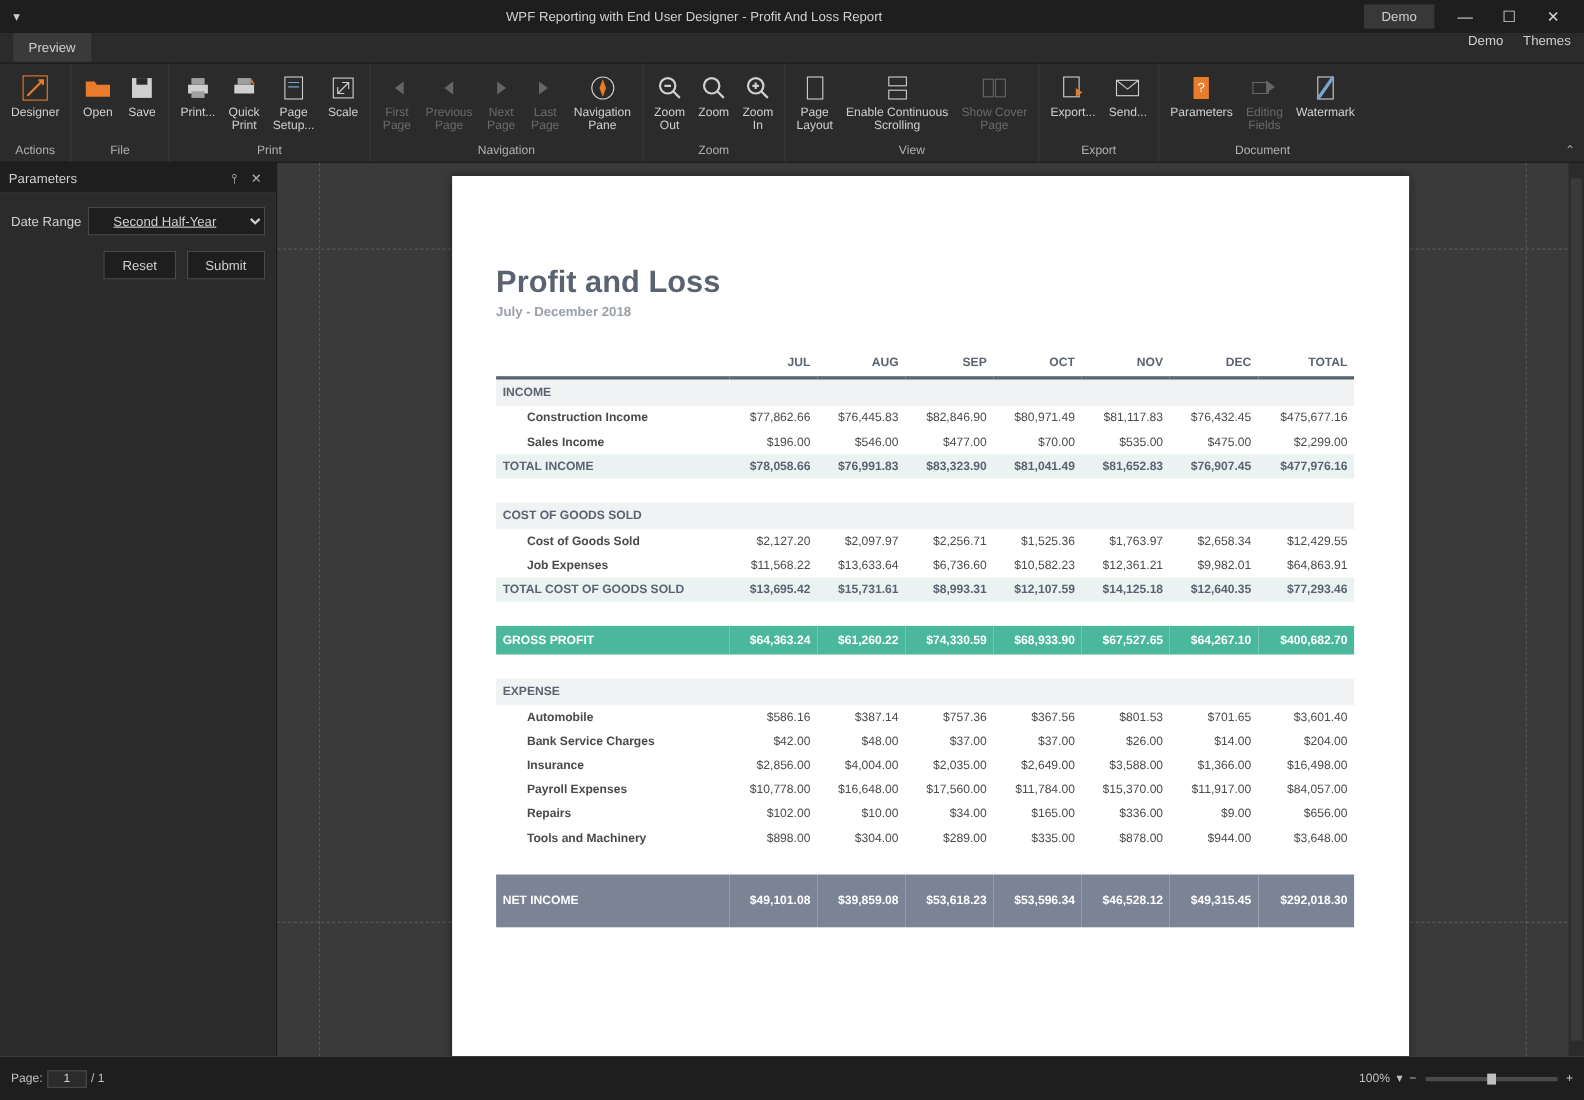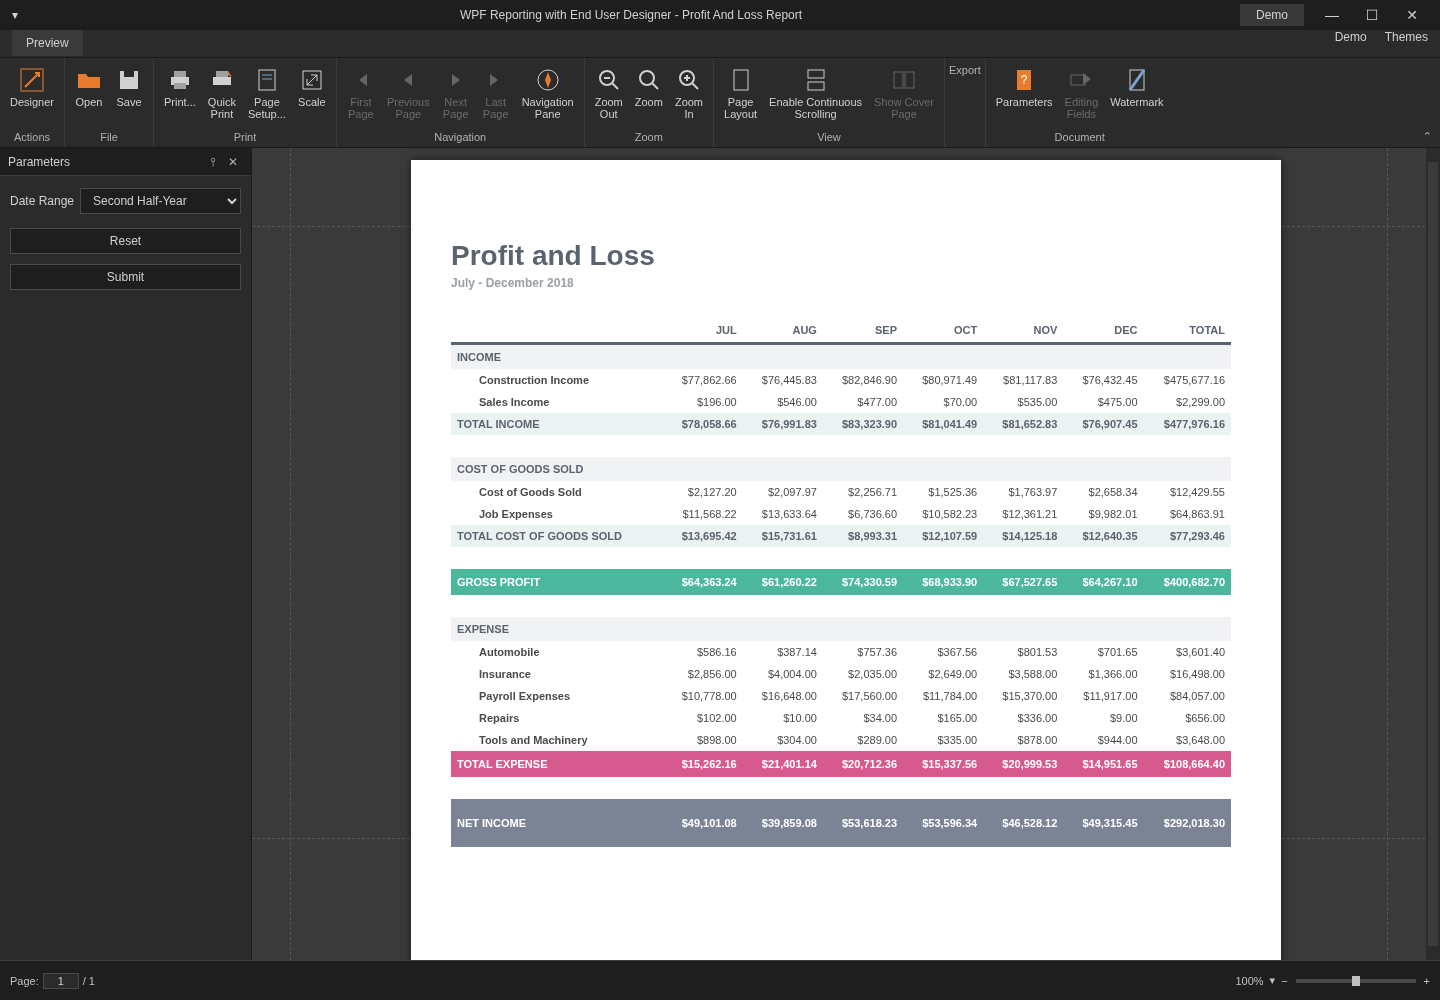--- a/index.html
+++ b/index.html
@@ -24,22 +24,22 @@
 .rbtn.disabled .ico svg { opacity:0.35; }
 .ribbon .collapse { position:absolute; right:8px; bottom:4px; font-size:11px; color:#b0b0b0; cursor:pointer;}
 .main { flex:1; display:flex; overflow:hidden; }
 .params-panel { width:252px; background:#2b2b2b; border-right:1px solid #1a1a1a; display:flex; flex-direction:column;}
 .params-head { height:28px; background:#1e1e1e; display:flex; align-items:center; padding:0 8px; font-size:12px; border-bottom:1px solid #3a3a3a;}
 .params-head .spacer { flex:1; }
 .params-head .hbtn { width:20px; text-align:center; cursor:pointer; font-size:12px; color:#b0b0b0;}
 .params-body { padding:12px 10px; }
 .prm-row { display:flex; align-items:center; gap:6px; margin-bottom:14px; }
 .prm-row label { font-size:12px; }
-.prm-row select { flex:1; background:#1e1e1e; color:#d0d0d0; border:1px solid #4a4a4a; padding:4px 8px; font-size:12px; }
-.prm-btns { display:flex; justify-content:flex-end; gap:10px;flex-direction:column; }
+.prm-row select { flex:1; background:#1e1e1e; color:#d0d0d0; border:1px solid #4a4a4a; padding:4px 18px; font-size:12px;text-decoration:underline; }
+.prm-btns { display:flex; justify-content:flex-end; gap:10px; }
 .prm-btns button { background:#1e1e1e; color:#d0d0d0; border:1px solid #4a4a4a; padding:5px 16px; font-size:12px; cursor:pointer;}
 .report-area { flex:1; background:#3a3a3a; position:relative; overflow:hidden; display:flex; justify-content:center; padding-top:12px;}
 .page { width:870px; height:950px; background:#fff; color:#333; box-shadow:0 0 8px rgba(0,0,0,0.5); padding:80px 50px 40px 40px; position:relative;}
 .page h1 { font-size:28px; color:#5a6370; font-weight:600; margin-bottom:4px; }
 .page .subtitle { font-size:12px; color:#9aa0a8; font-weight:600; }
 .tbl { width:100%; border-collapse:collapse; margin-top:28px; font-size:11px; }
 .tbl th { text-align:right; border-bottom:3px solid #5a6370; padding:6px 6px; color:#5a6370; font-weight:700; font-size:11px;}
 .tbl th:first-child { text-align:left; }
 .tbl td { text-align:right; padding:5px 6px; color:#4a4a4a; }
 .tbl td:first-child { text-align:left; }
@@ -277,20 +277,40 @@
               <rect x="13" y="4" width="9" height="16" fill="none" stroke="#d0d0d0"></rect>
             </svg>
           </span>
           <span class="lbl">Show Cover<br>Page</span>
         </div>
     </div>
     <div class="grp-label">View</div>
   </div>
 
   <div class="ribbon-group">
+    <div class="buttons">
+      <div class="rbtn">
+          <span class="ico">
+            <svg width="22" height="24">
+              <rect x="3" y="2" width="14" height="18" fill="none" stroke="#d0d0d0"></rect>
+              <path d="M14 12l6 4-6 4z" fill="#e87c2c"></path>
+            </svg>
+          </span>
+          <span class="lbl">Export...</span>
+        </div>
+      <div class="rbtn">
+          <span class="ico">
+            <svg width="24" height="18">
+              <rect x="2" y="2" width="20" height="14" fill="none" stroke="#d0d0d0"></rect>
+              <path d="M2 2l10 8 10-8" fill="none" stroke="#d0d0d0"></path>
+            </svg>
+          </span>
+          <span class="lbl">Send...</span>
+        </div>
+    </div>
     <div class="grp-label">Export</div>
   </div>
 
   <div class="ribbon-group" style="border-right:none;">
     <div class="buttons">
       <div class="rbtn">
           <span class="ico">
             <svg width="20" height="24">
               <rect x="3" y="2" width="14" height="20" fill="#e87c2c"></rect>
               <text x="10" y="16" font-size="12" fill="#fff" text-anchor="middle">?</text>
@@ -461,20 +481,30 @@
               <td>Automobile</td>
               <td>$586.16</td>
               <td>$387.14</td>
               <td>$757.36</td>
               <td>$367.56</td>
               <td>$801.53</td>
               <td>$701.65</td>
               <td class="bold">$3,601.40</td>
             </tr>
             <tr class="item">
+              <td>Bank Service Charges</td>
+              <td>$42.00</td>
+              <td>$48.00</td>
+              <td>$37.00</td>
+              <td>$37.00</td>
+              <td>$26.00</td>
+              <td>$14.00</td>
+              <td class="bold">$204.00</td>
+            </tr>
+            <tr class="item">
               <td>Insurance</td>
               <td>$2,856.00</td>
               <td>$4,004.00</td>
               <td>$2,035.00</td>
               <td>$2,649.00</td>
               <td>$3,588.00</td>
               <td>$1,366.00</td>
               <td class="bold">$16,498.00</td>
             </tr>
             <tr class="item">
@@ -499,30 +529,20 @@
             </tr>
             <tr class="item">
               <td>Tools and Machinery</td>
               <td>$898.00</td>
               <td>$304.00</td>
               <td>$289.00</td>
               <td>$335.00</td>
               <td>$878.00</td>
               <td>$944.00</td>
               <td class="bold">$3,648.00</td>
-            </tr>
-            <tr class="totexp">
-              <td>TOTAL EXPENSE</td>
-              <td>$15,262.16</td>
-              <td>$21,401.14</td>
-              <td>$20,712.36</td>
-              <td>$15,337.56</td>
-              <td>$20,999.53</td>
-              <td>$14,951.65</td>
-              <td class="bold">$108,664.40</td>
             </tr>
             <tr class="spacer">
               <td colspan="8"></td>
             </tr>
             <tr class="netinc">
               <td>NET INCOME</td>
               <td>$49,101.08</td>
               <td>$39,859.08</td>
               <td>$53,618.23</td>
               <td>$53,596.34</td>

